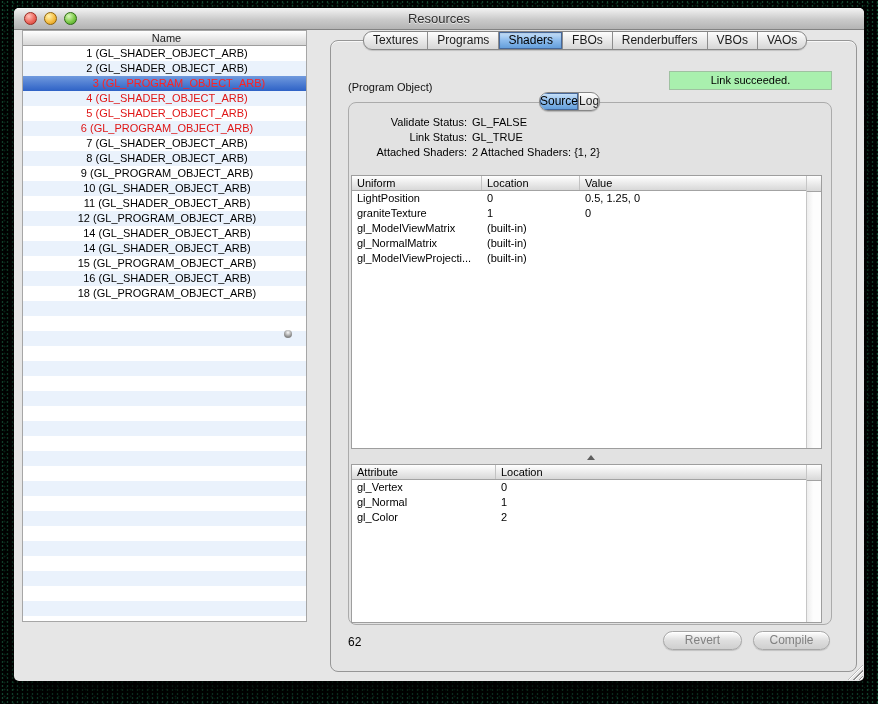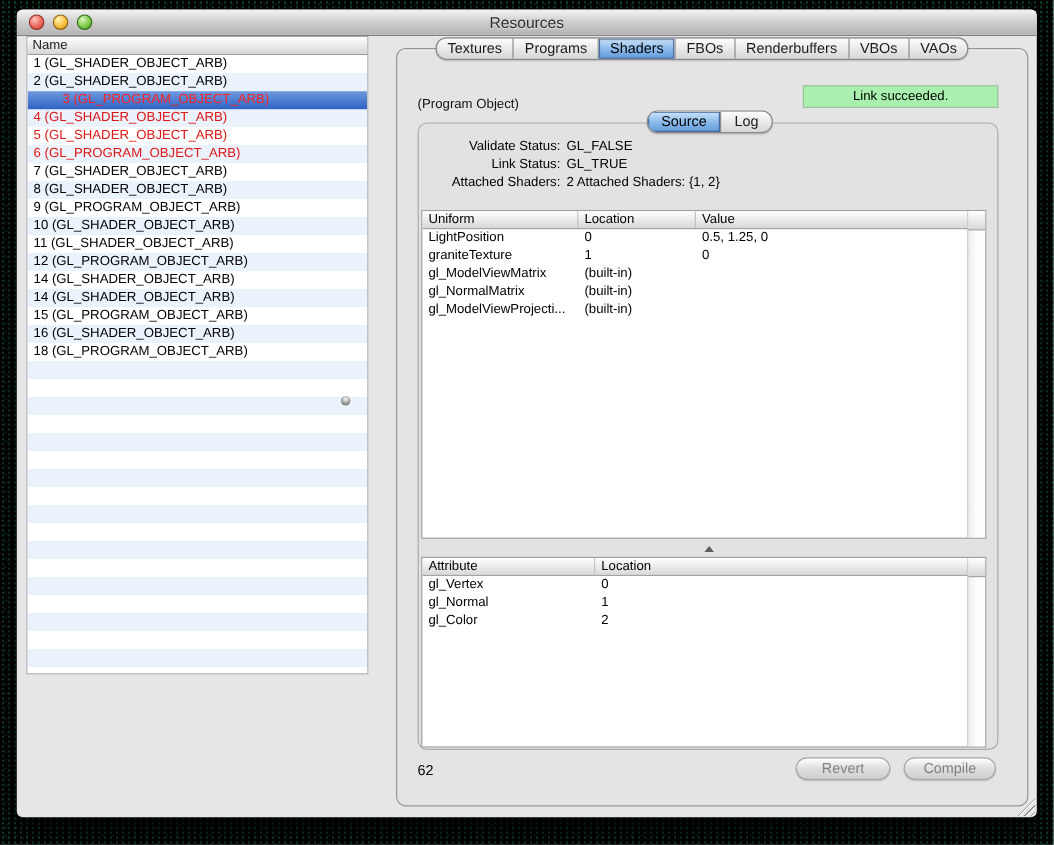--- a/index.html
+++ b/index.html
@@ -31,22 +31,22 @@
   .light { width:13px; height:13px; border-radius:50%; display:inline-block; }
   .light.red   { background:radial-gradient(circle at 35% 30%, #ffc2bb, #ee6a5f 55%, #ce3a30); border:1px solid #9a2a22; }
   .light.yellow{ background:radial-gradient(circle at 35% 30%, #fff3b0, #f6bf44 55%, #d79310); border:1px solid #92650a; }
   .light.green { background:radial-gradient(circle at 35% 30%, #d9f7bd, #7ecb49 55%, #449b22); border:1px solid #2e6b14; }
   .title {
     position:absolute; left:0; right:0; top:3px; text-align:center;
     font-size:13px; color:#2e2e2e; text-shadow:0 1px 0 rgba(255,255,255,.6);
   }
   
   .list {
-    position:absolute; left:8px; top:22px; width:285px; height:532px;
-    background:#fff; border:1px solid #a6a6a6;
+    position:absolute; left:8px; top:22px; width:285px; height:592px;
+    background:#fff; border:1px solid #a6a6a6;text-align:center;
   }
   .list-header {
     height:15px; line-height:14px; padding-left:4px; font-size:11px; color:#1c1c1c;
     background:linear-gradient(#ffffff, #d6d6d6); border-bottom:1px solid #9d9d9d;
   }
   .list-body {
     position:absolute; left:0; top:15px; right:0; bottom:0;
     background:repeating-linear-gradient(180deg, #ffffff 0px, #ffffff 15px, #eaf2fc 15px, #eaf2fc 30px);
     overflow:hidden;
   }
@@ -82,21 +82,21 @@
   .status-badge {
     position:absolute; left:655px; top:63px; width:163px; height:19px;
     background:#a9f0ae; border:1px solid #9fc1a1; font-size:11px; color:#073b07;
     text-align:center; line-height:17px; color:#000;
   }
   .subtabs {
     position:absolute; left:525px; top:84px; height:19px; display:flex; z-index:5;
     border:1px solid #878787; border-radius:9px; overflow:hidden;
     background:linear-gradient(#fdfdfd,#d6d6d6); box-shadow:0 1px 1px rgba(0,0,0,.2);
   }
-  .subtab { font-size:12px; color:#1b1b1b; padding:0 11px; line-height:17px; border-right:1px solid #8d8d8d; }
+  .subtab { font-size:12px; color:#1b1b1b; padding:0 0; line-height:17px; border-right:1px solid #8d8d8d; }
   .subtab:last-child { border-right:none; }
   .subtab.selected {
     background:linear-gradient(180deg,#cde4f9,#8cbbec 50%,#5f9bd9);
     box-shadow:inset 0 0 0 1px #46689a; color:#000;
   }
   .groupbox {
     position:absolute; left:334px; top:94px; width:484px; height:523px;
     background:#e2e2e2; border:1px solid #ababab; border-radius:8px;
   }
   .status-block { position:absolute; left:0; top:12px; width:100%; }

